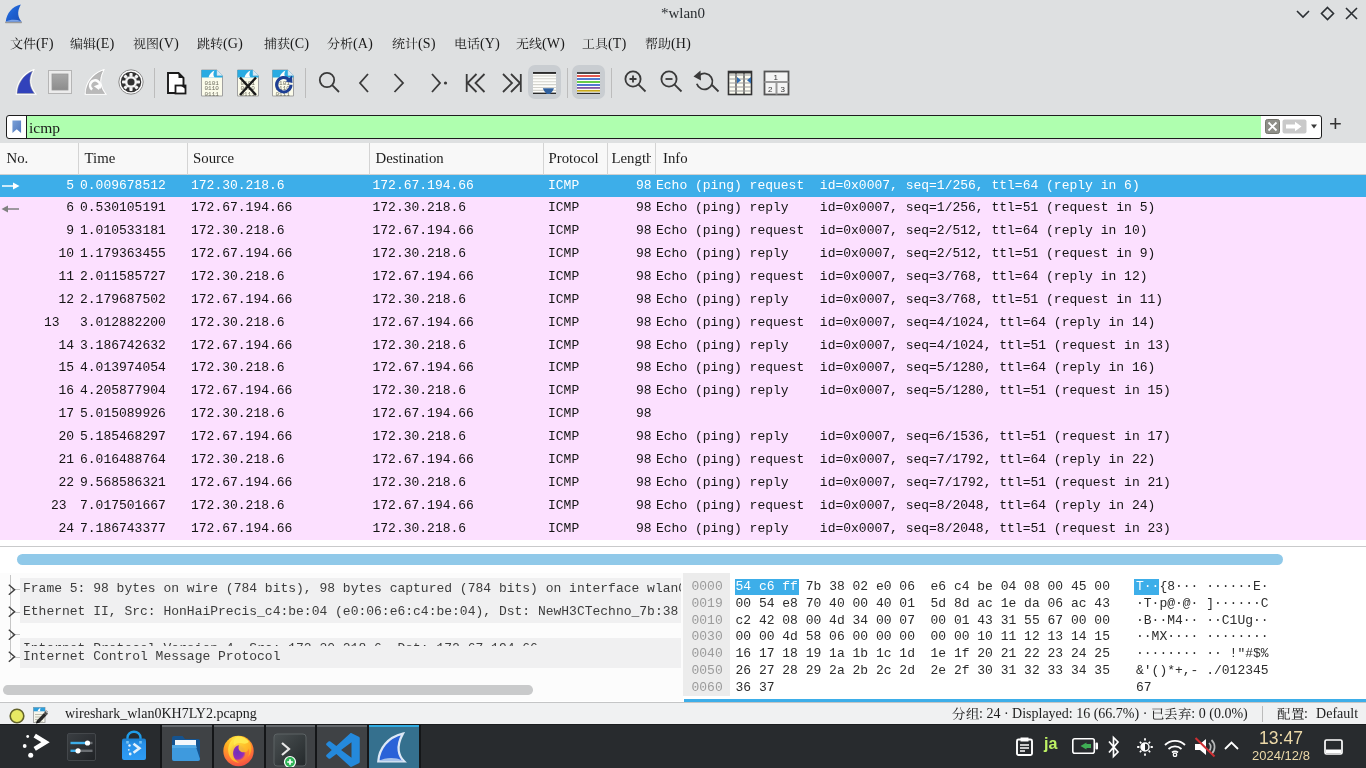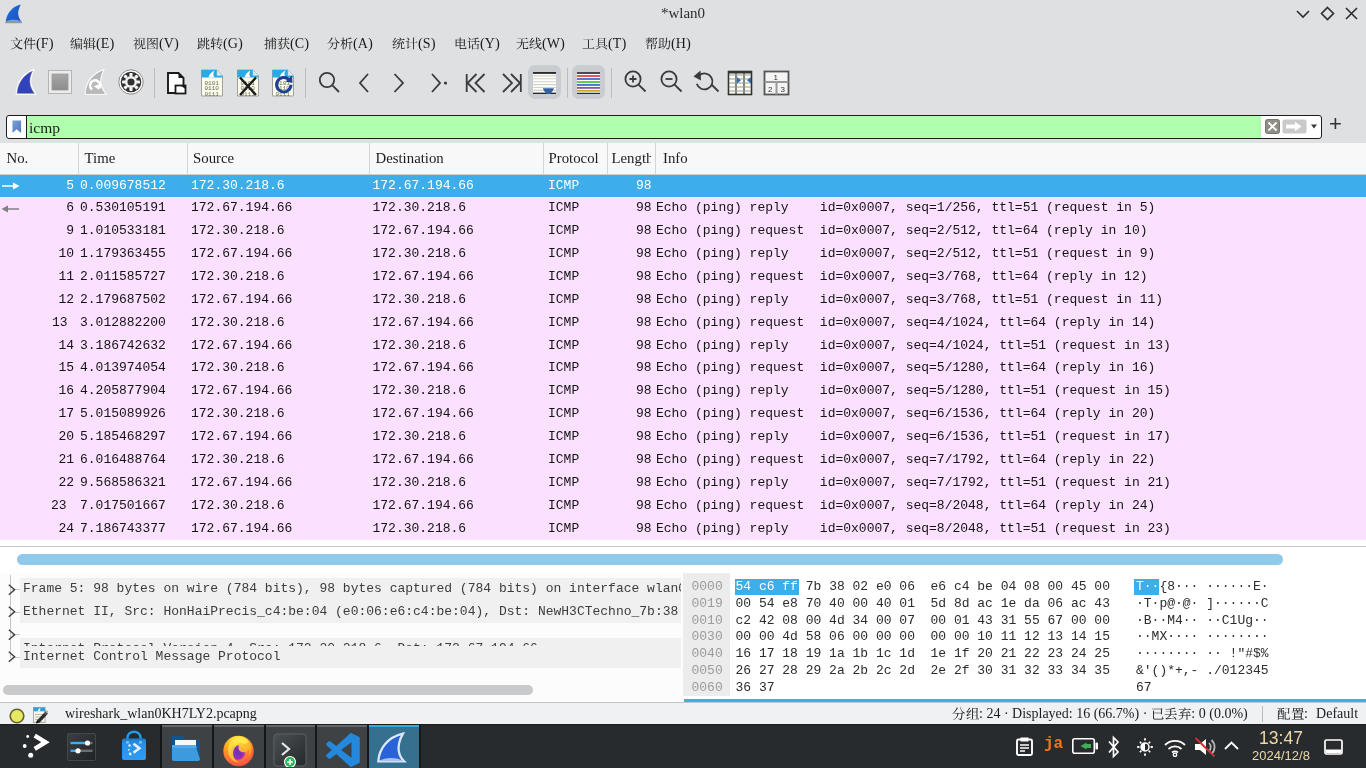--- a/index.html
+++ b/index.html
@@ -297,20 +297,21 @@
     <svg style="position:absolute;left:2px;top:7.5px" width="18" height="8" viewBox="0 0 18 8">
       <path d="M0 4 H12" stroke="#fff" stroke-width="1.5"></path>
       <path d="M11 0.5 L17.5 4 L11 7.5 Z" fill="#fff"></path>
     </svg>
     <div style="left:66.2px">5</div>
     <div style="left:80px">0.009678512</div>
     <div style="left:191px">172.30.218.6</div>
     <div style="left:372.5px">172.67.194.66</div>
     <div style="left:548px">ICMP</div>
     <div style="left:636px">98</div>
+    <div style="left:656px">Echo (ping) request  id=0x0007, seq=1/256, ttl=64 (reply in 6)</div>
   </div>
 <div class="prow" style="top:197.37px">
     <svg style="position:absolute;left:1px;top:7.5px" width="18" height="8" viewBox="0 0 18 8">
       <path d="M18 4 H6" stroke="#818181" stroke-width="1.5"></path>
       <path d="M7 0.5 L0.5 4 L7 7.5 Z" fill="#818181"></path>
     </svg>
     <div style="left:66.2px">6</div>
     <div style="left:80px">0.530105191</div>
     <div style="left:191px">172.67.194.66</div>
     <div style="left:372.5px">172.30.218.6</div>
@@ -348,21 +349,21 @@
 <div class="prow" style="top:288.85px">
     <div style="left:58.4px">12</div>
     <div style="left:80px">2.179687502</div>
     <div style="left:191px">172.67.194.66</div>
     <div style="left:372.5px">172.30.218.6</div>
     <div style="left:548px">ICMP</div>
     <div style="left:636px">98</div>
     <div style="left:656px">Echo (ping) reply    id=0x0007, seq=3/768, ttl=51 (request in 11)</div>
   </div>
 <div class="prow" style="top:311.72px">
-    <div style="left:52px">13</div>
+    <div style="left:44px">13</div>
     <div style="left:80px">3.012882200</div>
     <div style="left:191px">172.30.218.6</div>
     <div style="left:372.5px">172.67.194.66</div>
     <div style="left:548px">ICMP</div>
     <div style="left:636px">98</div>
     <div style="left:656px">Echo (ping) request  id=0x0007, seq=4/1024, ttl=64 (reply in 14)</div>
   </div>
 <div class="prow" style="top:334.59px">
     <div style="left:58.4px">14</div>
     <div style="left:80px">3.186742632</div>
@@ -390,21 +391,20 @@
     <div style="left:636px">98</div>
     <div style="left:656px">Echo (ping) reply    id=0x0007, seq=5/1280, ttl=51 (request in 15)</div>
   </div>
 <div class="prow" style="top:403.20px">
     <div style="left:58.4px">17</div>
     <div style="left:80px">5.015089926</div>
     <div style="left:191px">172.30.218.6</div>
     <div style="left:372.5px">172.67.194.66</div>
     <div style="left:548px">ICMP</div>
     <div style="left:636px">98</div>
-    <div style="left:656px">Echo (ping) request  id=0x0007, seq=6/1536, ttl=64 (reply in 20)</div>
   </div>
 <div class="prow" style="top:426.07px">
     <div style="left:58.4px">20</div>
     <div style="left:80px">5.185468297</div>
     <div style="left:191px">172.67.194.66</div>
     <div style="left:372.5px">172.30.218.6</div>
     <div style="left:548px">ICMP</div>
     <div style="left:636px">98</div>
     <div style="left:656px">Echo (ping) reply    id=0x0007, seq=6/1536, ttl=51 (request in 17)</div>
   </div>
@@ -657,21 +657,21 @@
 <path d="M2.2 20 C2.8 11.5 8.4 4 18.6 1.6 C16.2 6 15.4 9.7 15.8 12.9 C16.2 15.9 17.5 18.2 19.4 20 Z" fill="#2a62d8" stroke="#dde8f6" stroke-width="1.5"></path>
 <path d="M2.4 20 C6.9 17.3 13.2 17.2 18.6 19.5 L18.8 20 L2.4 20 Z" fill="#a8c2ea"></path>
 </svg>
     <svg class="abs" style="left:1016px;top:12px" width="17" height="19" viewBox="0 0 17 19">
 <rect x="1" y="2.5" width="15" height="15.5" rx="1.5" fill="none" stroke="#fff" stroke-width="1.9"></rect>
 <rect x="4.5" y="0.5" width="8" height="4" fill="#fff"></rect>
 <g stroke="#fff" stroke-width="1.5">
         <path d="M4 8 H13 M4 11 H13 M4 14 H9"></path>
       </g>
 </svg>
-    <div class="abs" style="left:1044px;top:10px;font-family:Liberation Mono, monospace;font-weight:bold;font-size:16px;color:#f97316">ja</div>
+    <div class="abs" style="left:1044px;top:10px;font-family:Liberation Sans, sans-serif;font-weight:bold;font-size:16px;color:#bef264">ja</div>
     <svg class="abs" style="left:1072px;top:13px" width="26" height="16" viewBox="0 0 26 16">
 <rect x="0.8" y="0.8" width="21.5" height="14.4" rx="2" fill="none" stroke="#fff" stroke-width="1.6"></rect>
 <rect x="23.5" y="4.5" width="2.5" height="7" rx="1" fill="#fff"></rect>
 <path d="M14.5 4.5 v7 l-6 -3.5 Z" fill="#3fae54"></path>
       <rect x="14" y="6" width="5" height="4" fill="#3fae54"></rect>
 </svg>
     <svg class="abs" style="left:1106px;top:10px" width="15" height="24" viewBox="0 0 15 24">
 <path d="M3 6.5 L12 17 L7.5 21.5 V2.5 L12 7 L3 17.5" fill="none" stroke="#fff" stroke-width="1.7"></path>
 </svg>
     <svg class="abs" style="left:1136px;top:12px" width="18" height="20" viewBox="0 0 18 20">

